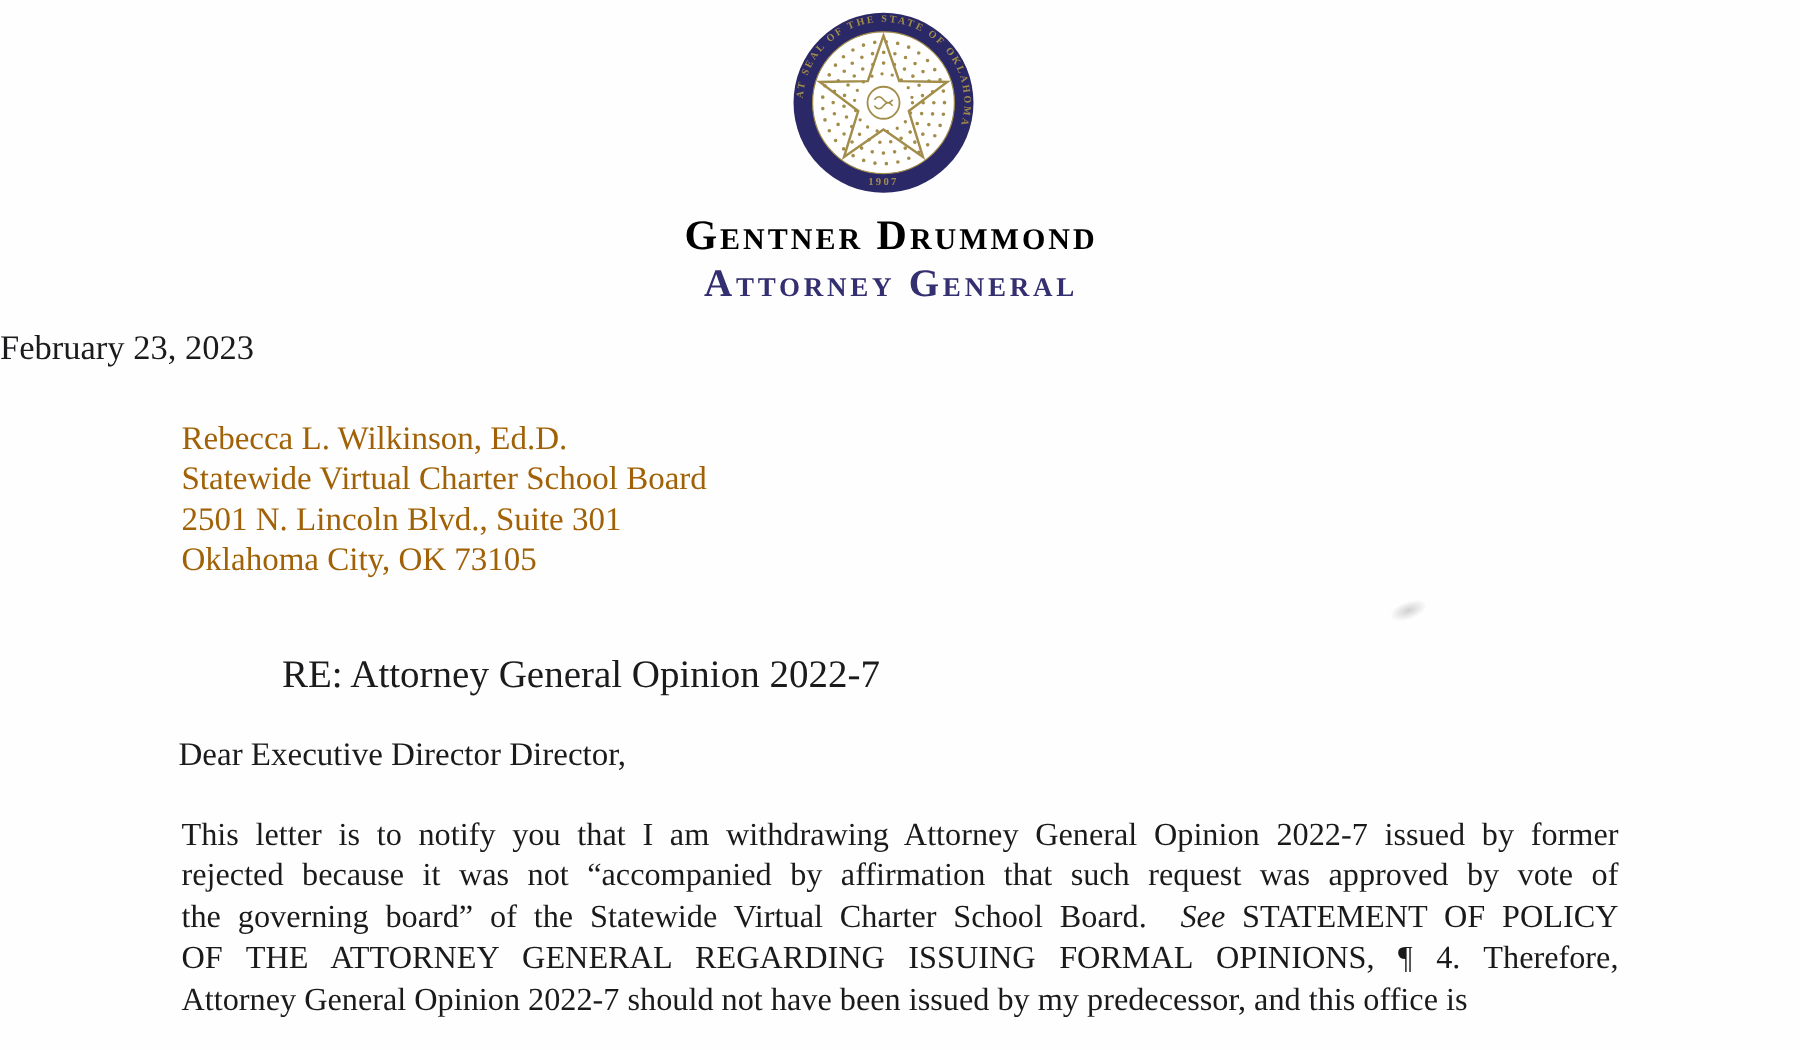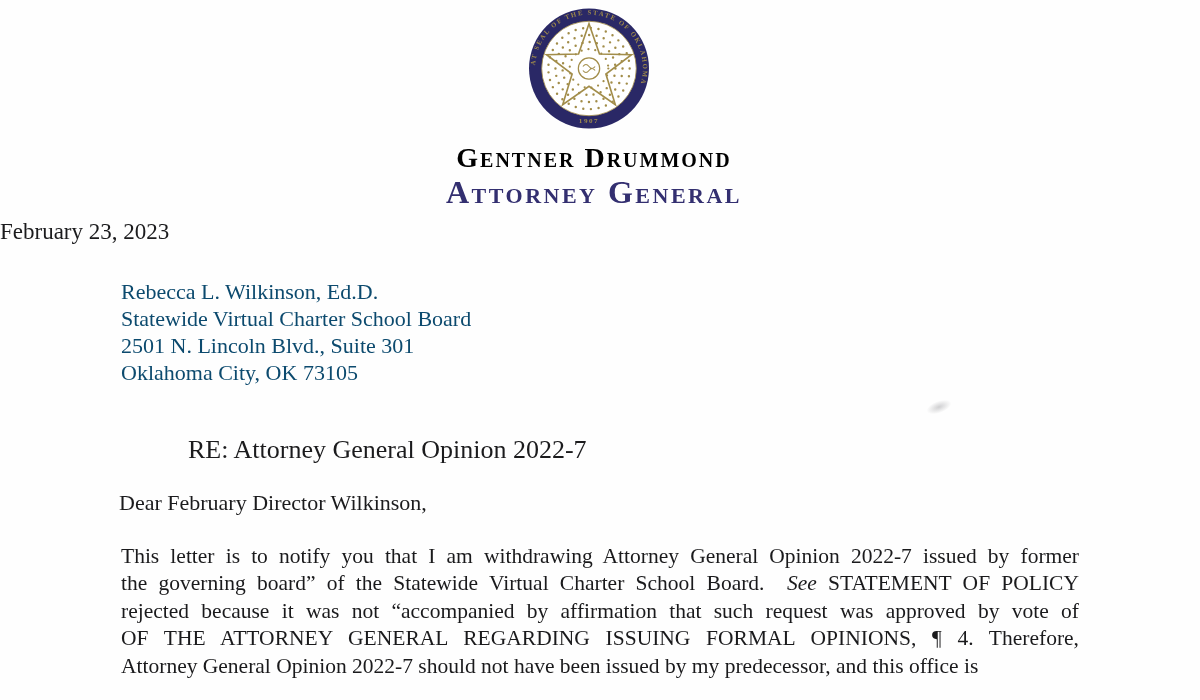--- a/index.html
+++ b/index.html
@@ -46,39 +46,39 @@
     color: #000000;
   }
   .officer-title {
     position: absolute;
     top: 174px;
     left: 0;
     width: 1188px;
     text-align: center;
     font-variant: small-caps;
     font-weight: bold;
-    font-size: 32px;
+    font-size: 26px;
     letter-spacing: 2.5px;
     color: #332f70;
   }
   .date-line {
     position: absolute;
     top: 219px;
     left: 0;
     width: 1186px;
     font-size: 23px;
     color: #1b1b1d;
   }
   .recipient {
     position: absolute;
     left: 121px;
     top: 278px;
     font-size: 22px;
     line-height: 27px;
-    color: #0c4a6e;
+    color: #a16207;
   }
   .subject {
     position: absolute;
     left: 188px;
     top: 435px;
     font-size: 26px;
     color: #1b1b1d;
   }
   .salutation {
     position: absolute;
@@ -154,25 +154,25 @@
 
   <div class="recipient">
     <div>Rebecca L. Wilkinson, Ed.D.</div>
     <div>Statewide Virtual Charter School Board</div>
     <div>2501 N. Lincoln Blvd., Suite 301</div>
     <div>Oklahoma City, OK 73105</div>
   </div>
 
   <div class="subject">RE: Attorney General Opinion 2022-7</div>
 
-  <div class="salutation">Dear February Director Wilkinson,</div>
+  <div class="salutation">Dear Executive Director Director,</div>
 
   <div class="letter-body">
     <div class="body-line"><span>This letter is to notify you that I am withdrawing Attorney General Opinion 2022-7 issued by former</span></div>
+    <div class="body-line"><span>rejected because it was not “accompanied by affirmation that such request was approved by vote of</span></div>
     <div class="body-line"><span>the governing board” of the Statewide Virtual Charter School Board.&nbsp; </span><span class="em">See</span><span> STATEMENT OF POLICY</span></div>
-    <div class="body-line"><span>rejected because it was not “accompanied by affirmation that such request was approved by vote of</span></div>
     <div class="body-line"><span>OF THE ATTORNEY GENERAL REGARDING ISSUING FORMAL OPINIONS, ¶ 4. Therefore,</span></div>
     <div class="body-line last"><span>Attorney General Opinion 2022-7 should not have been issued by my predecessor, and this office is</span></div>
   </div>
 
   <div class="smudge"></div>
 
 </div>
 
 </body></html>

